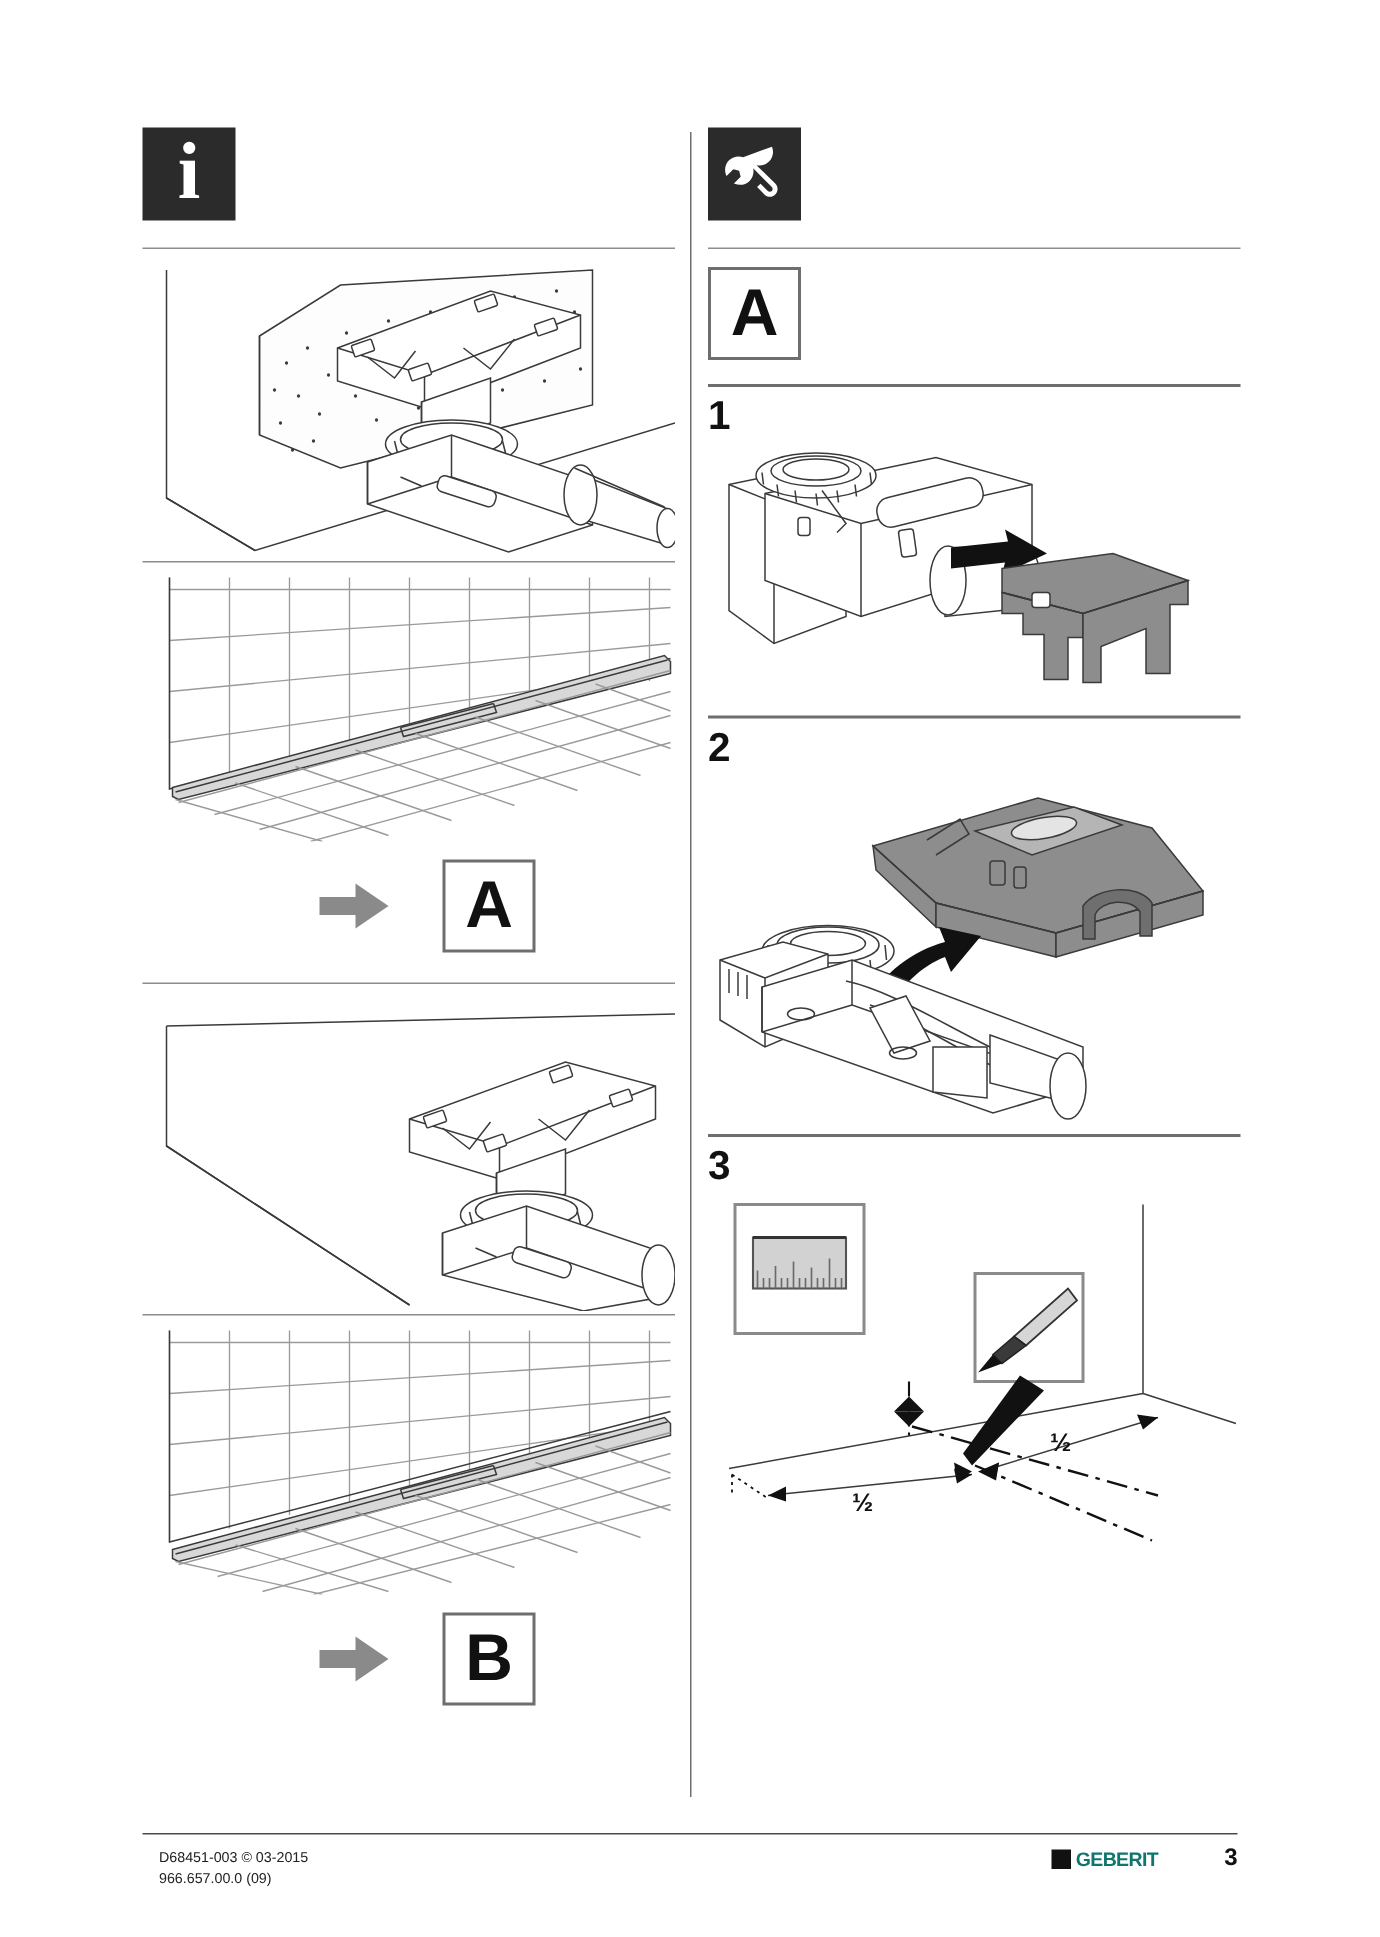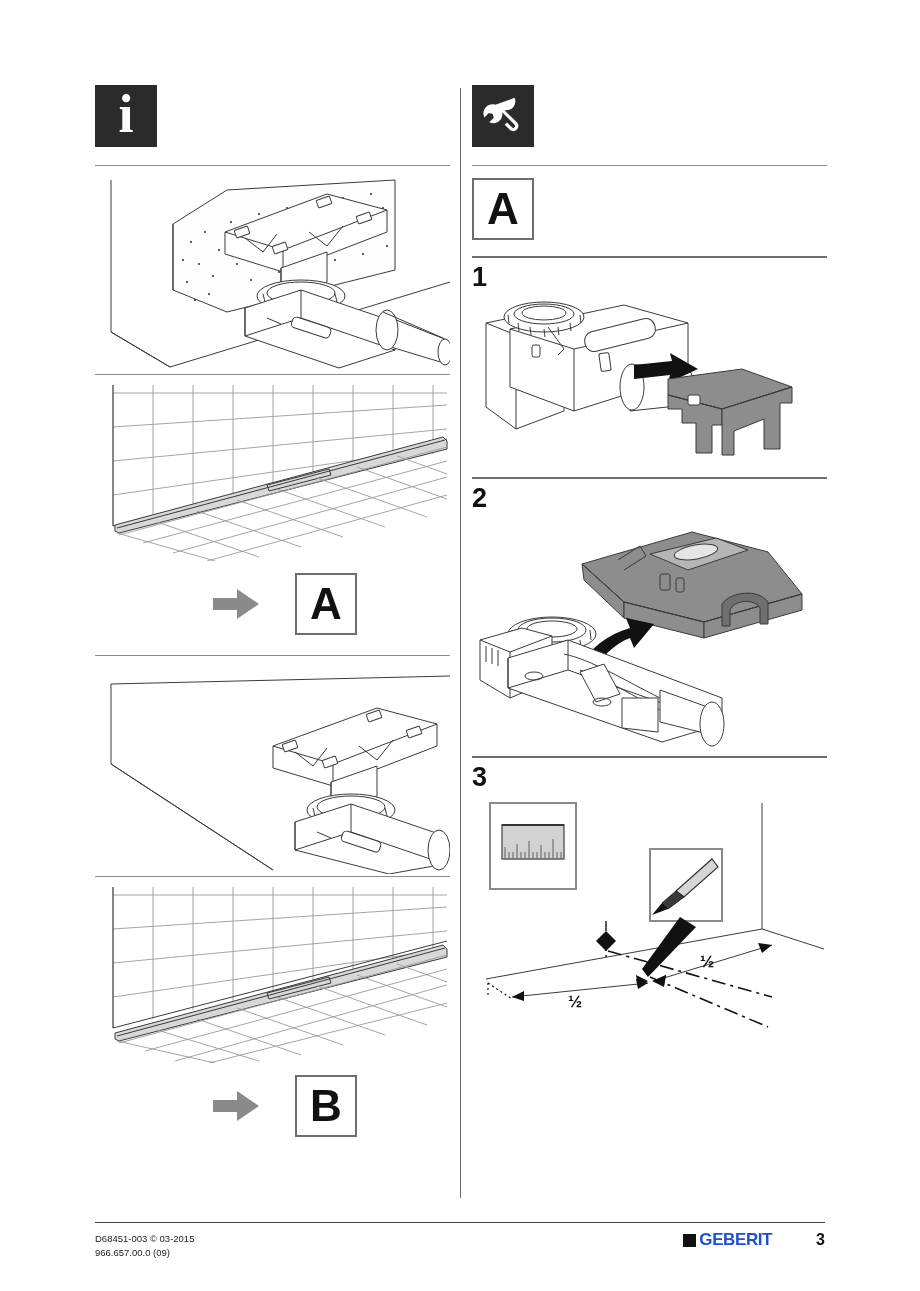--- a/index.html
+++ b/index.html
@@ -156,42 +156,43 @@
   .footer-inner {
     display: flex;
     align-items: flex-start;
     justify-content: space-between;
     margin-top: 9px;
   }
   .footer-codes {
     font-size: 9.5px;
     line-height: 1.45;
     color: #222222;
+    margin-left: 11px;
   }
   .footer-brand {
     display: flex;
     align-items: center;
     gap: 44px;
     margin-top: -2px;
   }
   .brand-logo {
     display: flex;
     align-items: center;
     gap: 3px;
   }
   .brand-square {
     width: 13px;
     height: 13px;
     background: #111111;
   }
   .brand-word {
-    font-size: 17px;
+    font-size: 13px;
     font-weight: 700;
     letter-spacing: -0.4px;
-    color: #1d4ed8;
+    color: #0f766e;
     font-family: "Liberation Sans", sans-serif;
   }
   .page-num {
     font-size: 16px;
     font-weight: 700;
     color: #111111;
   }
 
   
   svg { display: block; }

